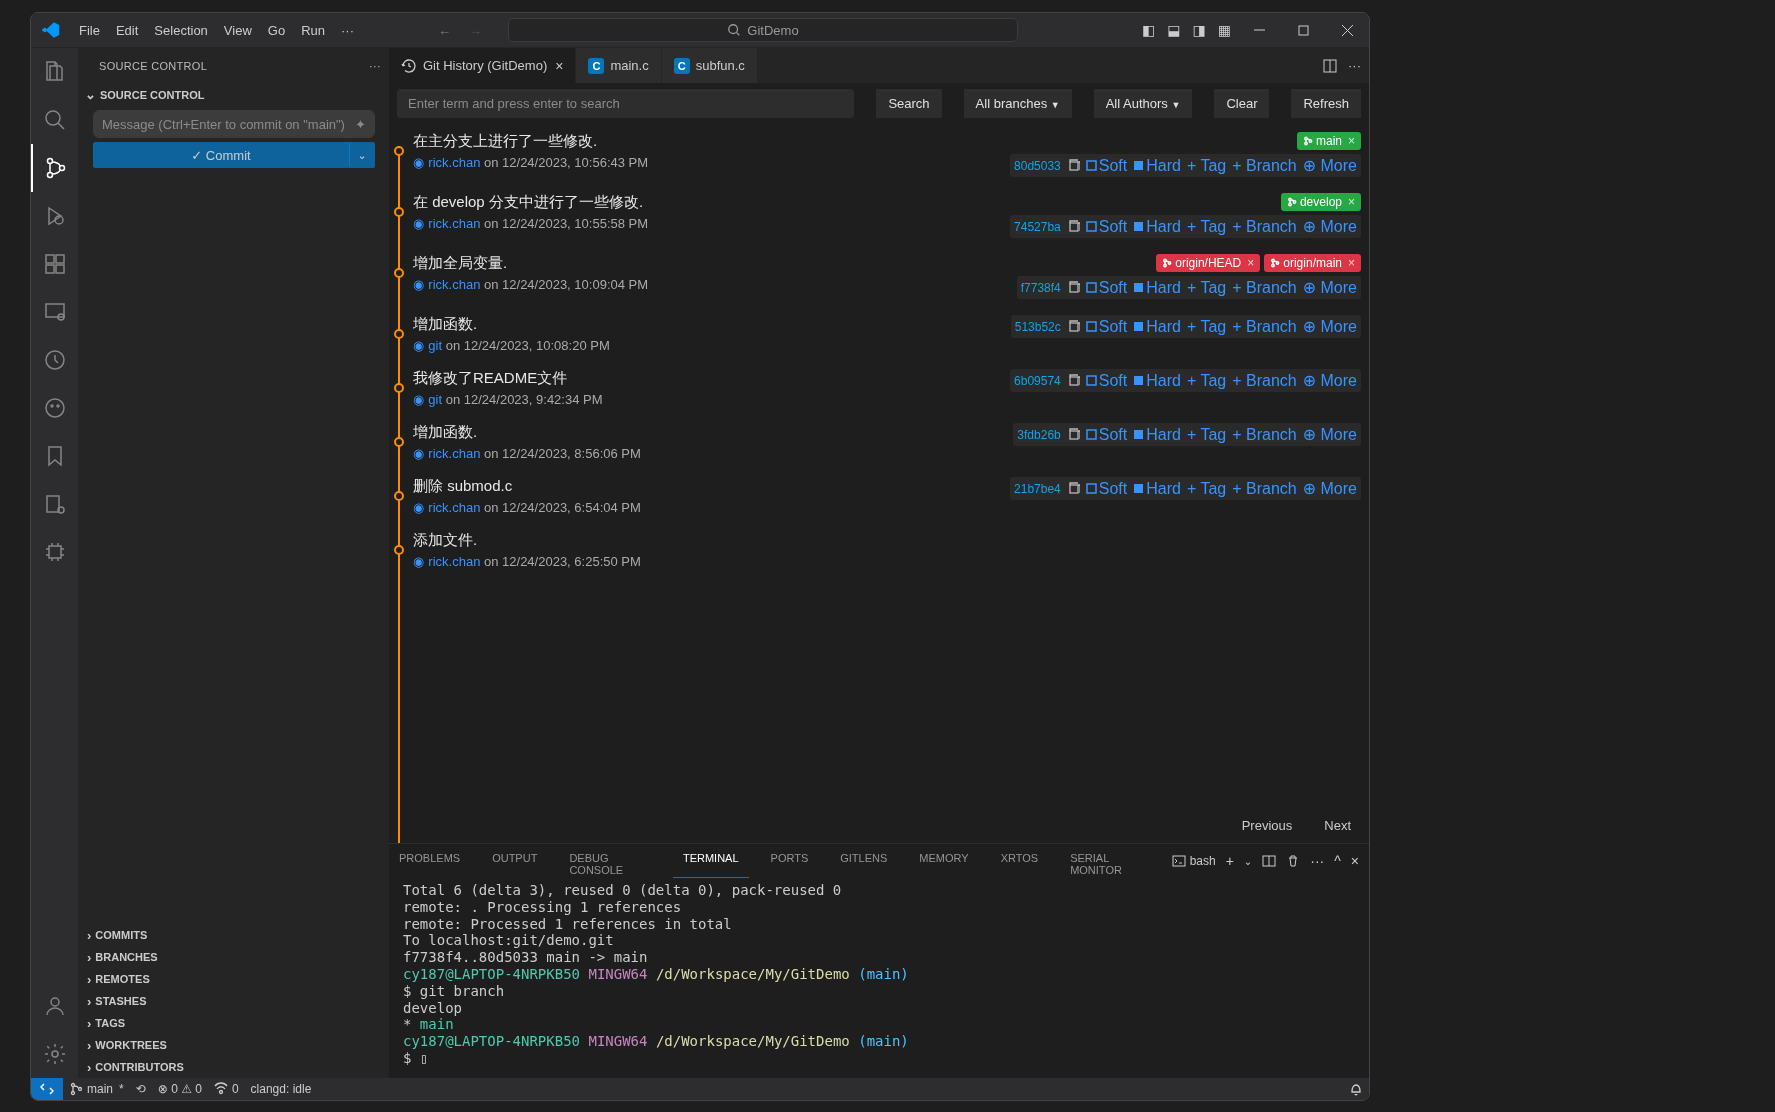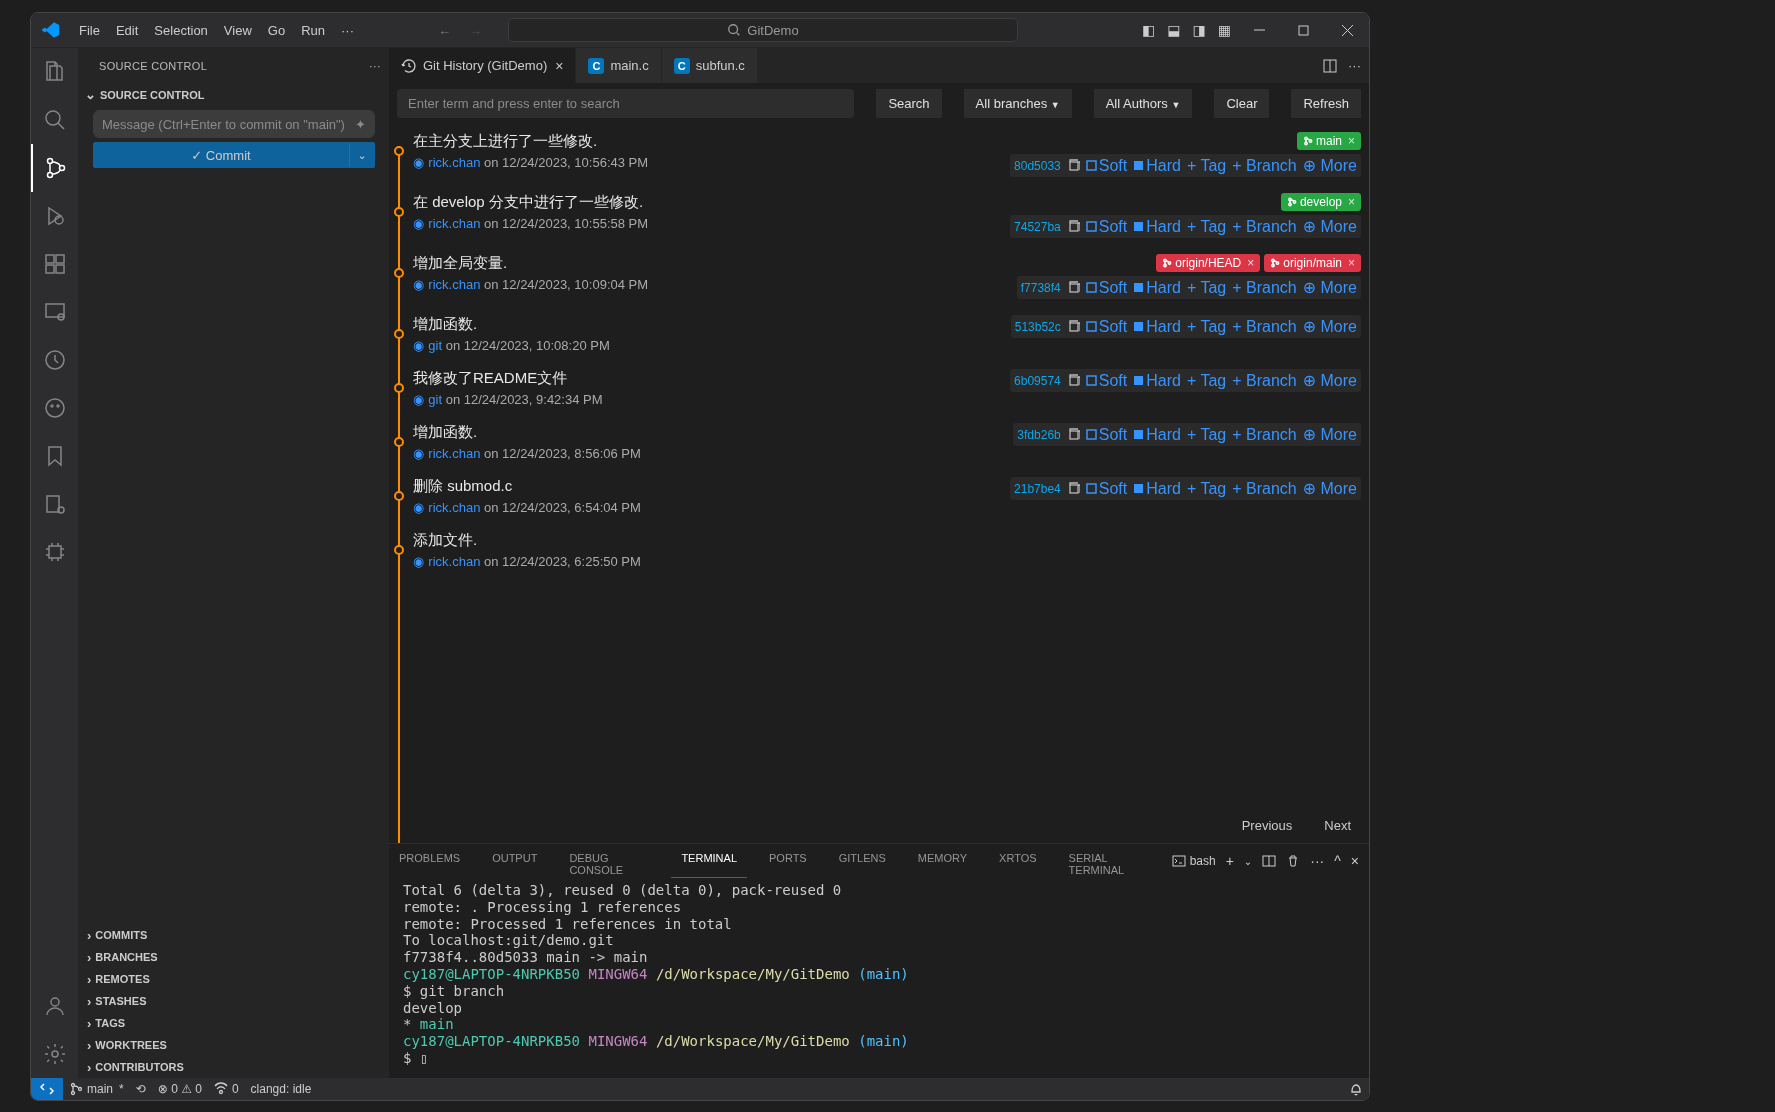--- a/index.html
+++ b/index.html
@@ -577,21 +577,21 @@
       <div class="panel">
         <div class="panel-tabs" id="panel-tabs">
             <span class="panel-tab">PROBLEMS</span>
             <span class="panel-tab">OUTPUT</span>
             <span class="panel-tab">DEBUG CONSOLE</span>
             <span class="panel-tab active">TERMINAL</span>
             <span class="panel-tab">PORTS</span>
             <span class="panel-tab">GITLENS</span>
             <span class="panel-tab">MEMORY</span>
             <span class="panel-tab">XRTOS</span>
-            <span class="panel-tab">SERIAL TERMINAL</span>
+            <span class="panel-tab">SERIAL MONITOR</span>
             <div class="panel-right">
               <span style="display:flex;align-items:center;gap:4px;font-size:12px"><svg width="14" height="14" fill="none" stroke="#ccc">
                   <rect x="1" y="2" width="12" height="10"></rect>
                   <path d="M3 5l2 2-2 2M7 9h3"></path>
                 </svg>bash</span>
 <span>+</span>
 <span style="font-size:10px">⌄</span>
 <span>
                 <svg width="14" height="14" fill="none" stroke="#ccc">
                   <rect x="1" y="2" width="12" height="10"></rect>

